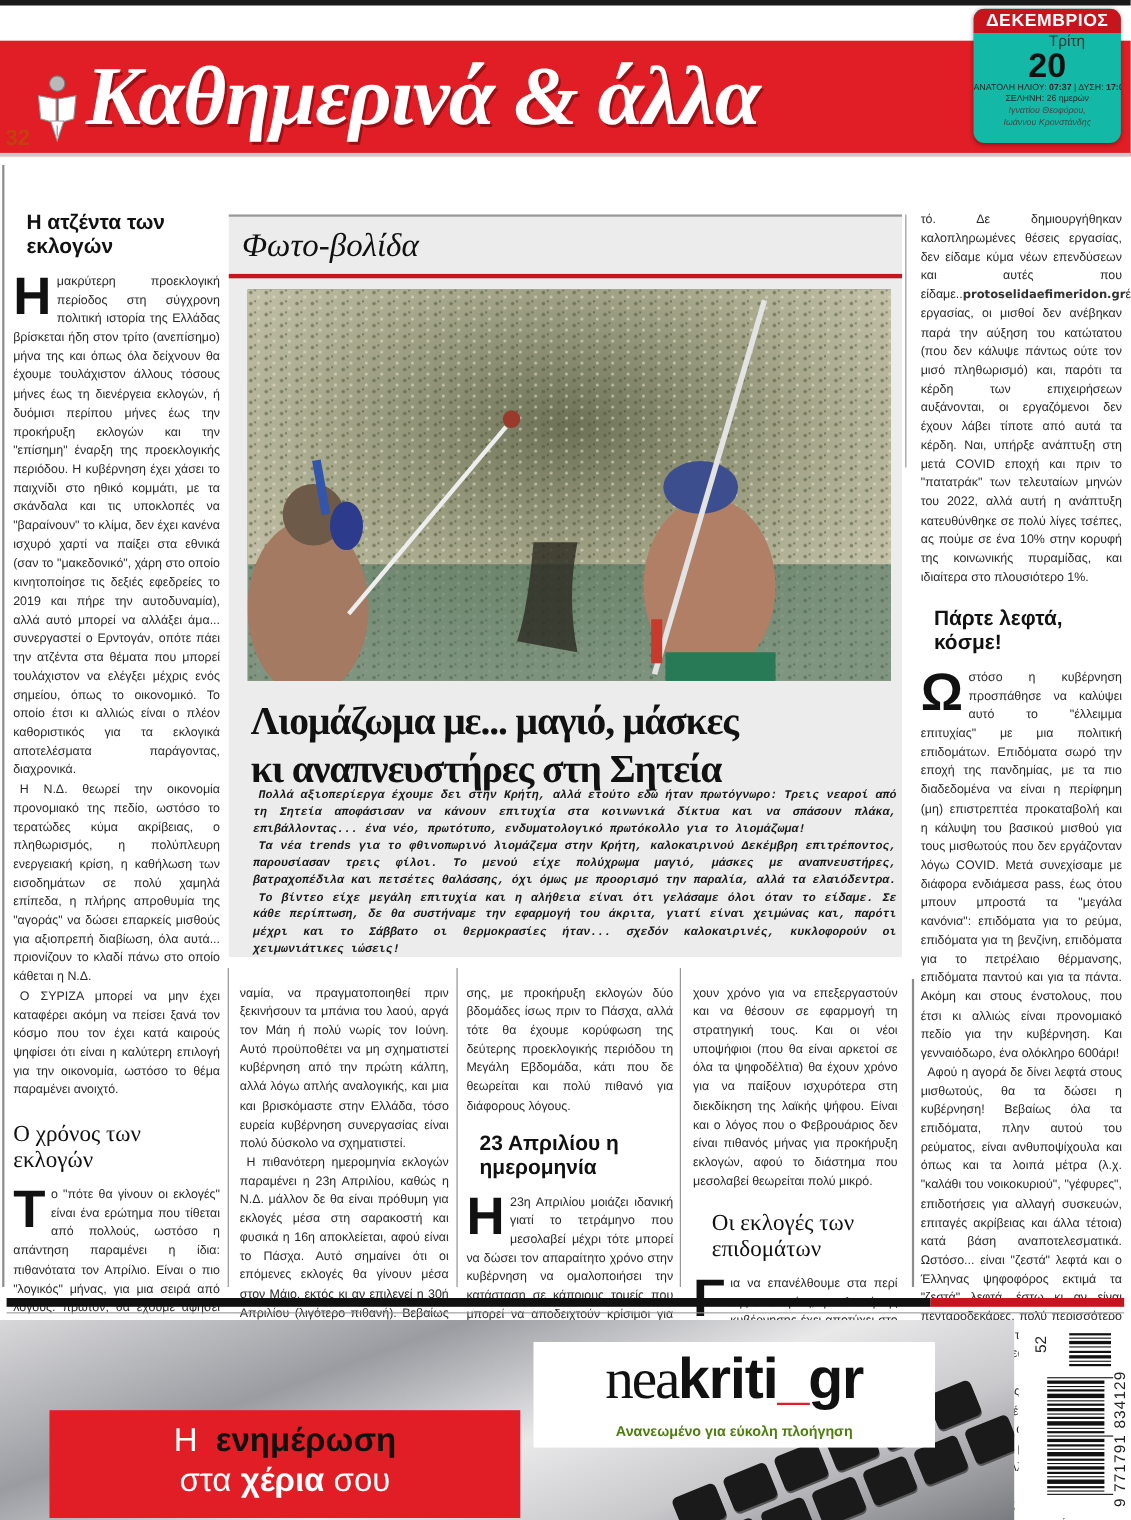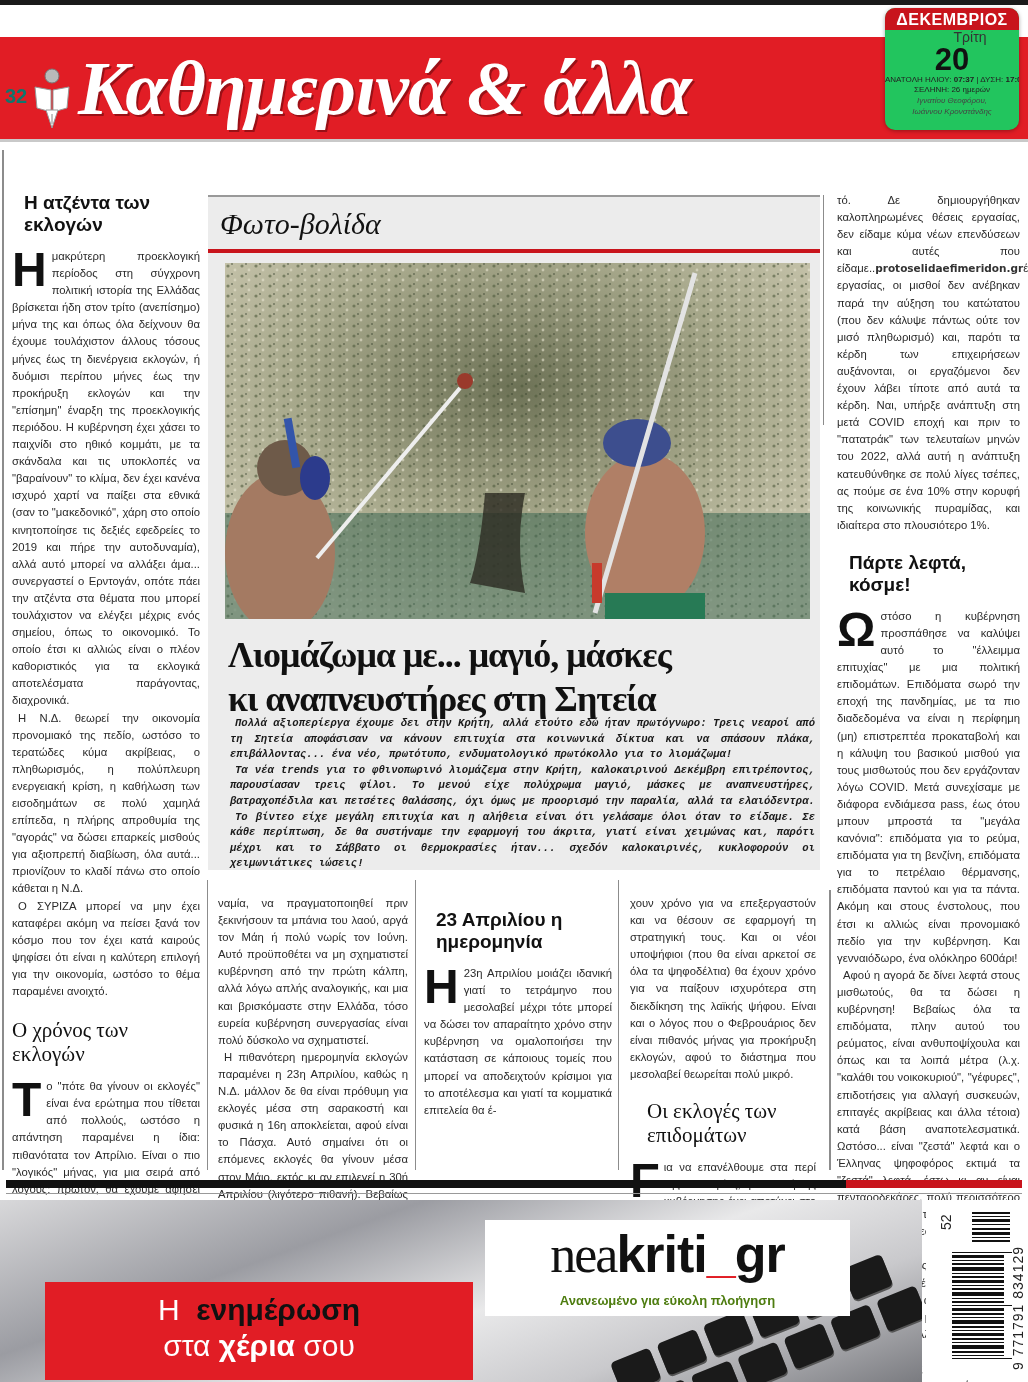--- a/index.html
+++ b/index.html
@@ -1,25 +1,25 @@
 <!DOCTYPE html>
 <html><head>
 <meta charset="utf-8">
 <style>
   * { box-sizing: border-box; margin: 0; padding: 0; }
   html, body { width: 1028px; height: 1382px; background: #fff; overflow: hidden; }
   body { position: relative; font-family: "DejaVu Sans", sans-serif; color: #222; }
 
   .top-rule { position: absolute; left: 0; top: 0; width: 1028px; height: 5px; background: #1a1a1a; }
   .masthead { position: absolute; left: 0; top: 37px; width: 1028px; height: 105px; background: #e11d25; border-bottom: 3px solid #c9c9c9; }
-  .page-num { position: absolute; left: 5px; top: 85px; font: bold 20px "Liberation Sans", sans-serif; color: #0f766e; }
+  .page-num { position: absolute; left: 5px; top: 115px; font: bold 20px "Liberation Sans", sans-serif; color: #c2410c; }
   .reader-icon { position: absolute; left: 32px; top: 68px; width: 40px; height: 62px; }
   .section-title { position: absolute; left: 78px; top: 50px; font: italic bold 76px "Liberation Serif", serif; color: #fff; letter-spacing: -1px; text-shadow: 2px 2px 0 #9a1016; line-height: 1; white-space: nowrap; }
 
-  .calendar { position: absolute; left: 885px; top: 8px; width: 134px; height: 122px; background: #22c55e; border-radius: 10px; box-shadow: 0 1px 4px rgba(0,0,0,.35); text-align: center; overflow: hidden; }
+  .calendar { position: absolute; left: 885px; top: 8px; width: 134px; height: 122px; background: #14b8a6; border-radius: 10px; box-shadow: 0 1px 4px rgba(0,0,0,.35); text-align: center; overflow: hidden; }
   .cal-month { background: #c8141c; color: #fff; font: bold 16px "Liberation Sans", sans-serif; padding: 3px 0 1px; letter-spacing: .5px; }
   .cal-day { font: 14px "Liberation Sans", sans-serif; color: #333; line-height: 15px; padding-left: 36px; }
   .cal-date { font: bold 31px "Liberation Sans", sans-serif; color: #111; line-height: 30px; }
   .cal-sun { font: 8px "Liberation Sans", sans-serif; color: #222; white-space: nowrap; line-height: 10px; }
   .cal-sun b { font-weight: bold; }
   .cal-moon { font: 8px "Liberation Sans", sans-serif; color: #222; line-height: 10px; }
   .cal-names { font: italic 8px "Liberation Sans", sans-serif; color: #444; line-height: 11px; }
 
   .vrule { position: absolute; width: 2px; background: #8c8c8c; }
 
@@ -159,20 +159,21 @@
     <p>Το βίντεο είχε μεγάλη επιτυχία και η αλήθεια είναι ότι γελάσαμε όλοι όταν το είδαμε. Σε κάθε περίπτωση, δε θα συστήναμε την εφαρμογή του άκριτα, γιατί είναι χειμώνας και, παρότι μέχρι και το Σάββατο οι θερμοκρασίες ήταν... σχεδόν καλοκαιρινές, κυκλοφορούν οι χειμωνιάτικες ιώσεις!</p>
   </div>
 </section>
 
 <article class="col" style="left:218px; top:895px; width:190px;">
   <p class="first">ναμία, να πραγματοποιηθεί πριν ξεκινήσουν τα μπάνια του λαού, αργά τον Μάη ή πολύ νωρίς τον Ιούνη. Αυτό προϋποθέτει να μη σχηματιστεί κυβέρνηση από την πρώτη κάλπη, αλλά λόγω απλής αναλογικής, και μια και βρισκόμαστε στην Ελλάδα, τόσο ευρεία κυβέρνηση συνεργασίας είναι πολύ δύσκολο να σχηματιστεί.</p>
   <p>Η πιθανότερη ημερομηνία εκλογών παραμένει η 23η Απριλίου, καθώς η Ν.Δ. μάλλον δε θα είναι πρόθυμη για εκλογές μέσα στη σαρακοστή και φυσικά η 16η αποκλείεται, αφού είναι το Πάσχα. Αυτό σημαίνει ότι οι επόμενες εκλογές θα γίνουν μέσα στον Μάιο, εκτός κι αν επιλεγεί η 30ή Απριλίου (λιγότερο πιθανή). Βεβαίως δεν αποκλείεται κάποιος αιφνιδιασμός της κυβέρνη-</p>
 </article>
 
 <article class="col" style="left:424px; top:895px; width:188px;">
+  <p class="first">σης, με προκήρυξη εκλογών δύο βδομάδες ίσως πριν το Πάσχα, αλλά τότε θα έχουμε κορύφωση της δεύτερης προεκλογικής περιόδου τη Μεγάλη Εβδομάδα, κάτι που δε θεωρείται και πολύ πιθανό για διάφορους λόγους.</p>
   <h2 class="h-sans" style="margin-top:14px;">23 Απριλίου η ημερομηνία</h2>
   <p class="first"><span class="dropcap">Η</span><span>23η Απριλίου μοιάζει ιδανική γιατί το τετράμηνο που μεσολαβεί μέχρι τότε μπορεί να δώσει τον απαραίτητο χρόνο στην κυβέρνηση να ομαλοποιήσει την κατάσταση σε κάποιους τομείς που μπορεί να αποδειχτούν κρίσιμοι για το αποτέλεσμα και γιατί τα κομματικά επιτελεία θα έ-</span></p>
 </article>
 
 <article class="col" style="left:630px; top:895px; width:186px;">
   <p class="first">χουν χρόνο για να επεξεργαστούν και να θέσουν σε εφαρμογή τη στρατηγική τους. Και οι νέοι υποψήφιοι (που θα είναι αρκετοί σε όλα τα ψηφοδέλτια) θα έχουν χρόνο για να παίξουν ισχυρότερα στη διεκδίκηση της λαϊκής ψήφου. Είναι και ο λόγος που ο Φεβρουάριος δεν είναι πιθανός μήνας για προκήρυξη εκλογών, αφού το διάστημα που μεσολαβεί θεωρείται πολύ μικρό.</p>
   <h2 class="h-serif" style="margin-top:16px;margin-left:17px;">Οι εκλογές των επιδομάτων</h2>
   <p class="first"><span class="dropcap">Γ</span><span>ια να επανέλθουμε στα περί της οικονομίας, η πολιτική της κυβέρνησης έχει αποτύχει στο θέμα αυ-</span></p>
 </article>
 

